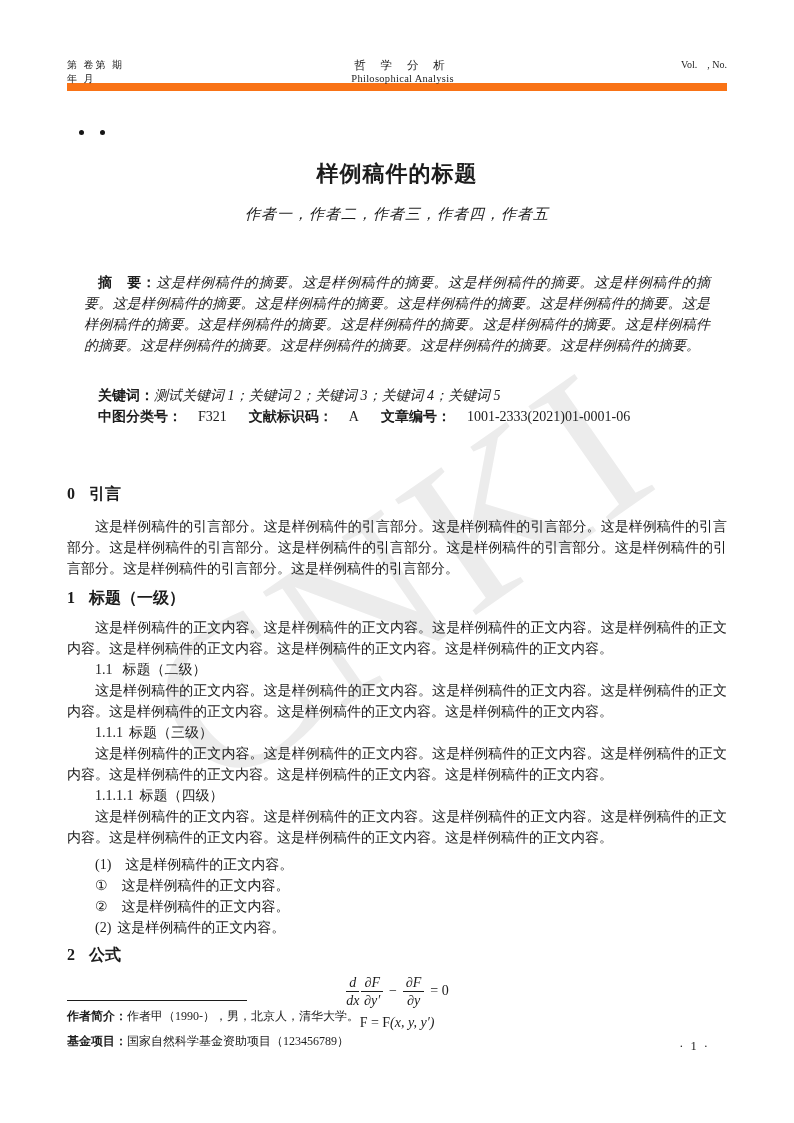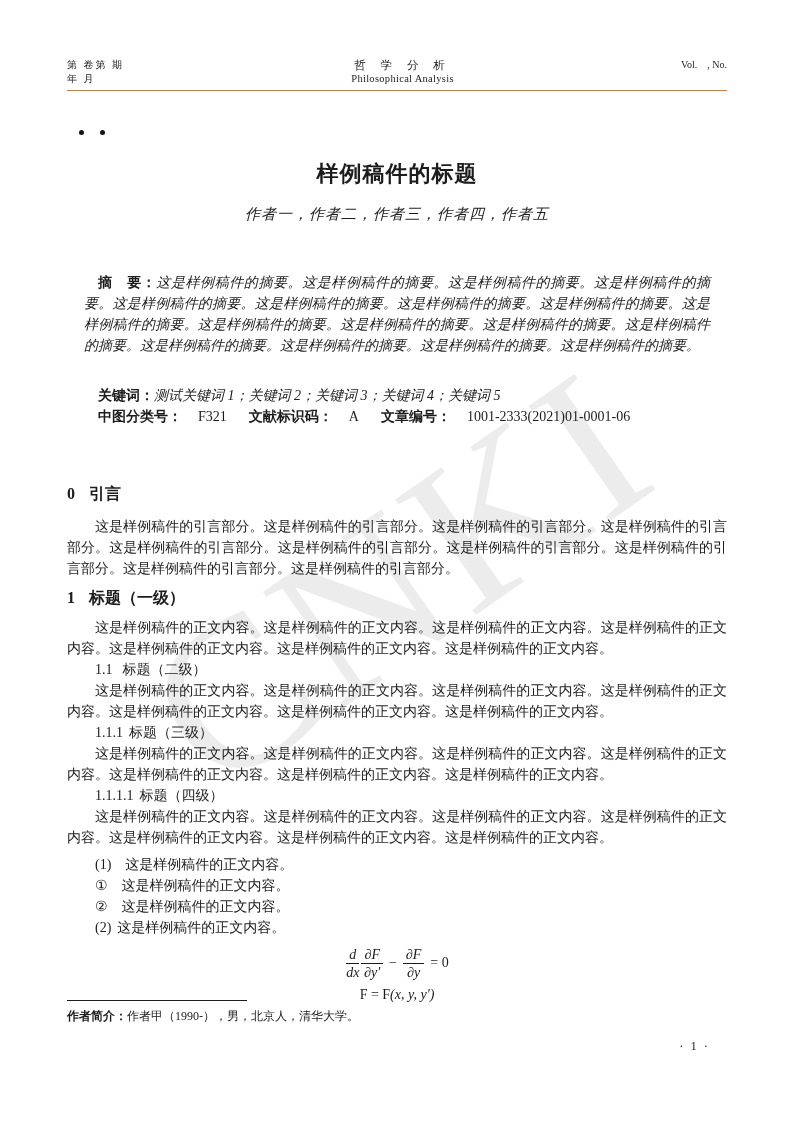--- a/index.html
+++ b/index.html
@@ -16,21 +16,21 @@
     display:flex; align-items:center; justify-content:center;
     transform:rotate(-35deg);
     font-family:"Liberation Serif","DejaVu Serif",serif;
     font-size:215px; letter-spacing:6px; color:#ececec;
     z-index:0; user-select:none;
   }
   
   .hdr {
     position:absolute; left:67px; right:67px; top:58px; z-index:2;
     display:flex; justify-content:space-between; align-items:flex-start;
-    border-bottom:1px solid #f97316; padding-bottom:3px; height:33px;
+    border-bottom:8px solid #f97316; padding-bottom:3px; height:33px;
   }
   .hdr .col { font-size:10px; line-height:14px; }
   .hdr .left { text-align:left; letter-spacing:2px; }
   .hdr .center { text-align:center; }
   .hdr .center .cn { font-size:11.5px; letter-spacing:6px; }
   .hdr .center .en { font-size:10.5px; letter-spacing:0.3px; }
   .hdr .right { text-align:right; }
   
   .corner-dots { position:absolute; left:79px; top:130px; z-index:2; display:flex; gap:16px; }
   .corner-dots .dot { width:5px; height:5px; border-radius:50%; background:#151515; }
@@ -140,20 +140,21 @@
     <p class="para">这是样例稿件的正文内容。这是样例稿件的正文内容。这是样例稿件的正文内容。这是样例稿件的正文内容。这是样例稿件的正文内容。这是样例稿件的正文内容。这是样例稿件的正文内容。</p>
 
     <div class="sub-h"><span>1.1.1.1</span><span class="gap-n"></span><span>标题（四级）</span></div>
     <p class="para">这是样例稿件的正文内容。这是样例稿件的正文内容。这是样例稿件的正文内容。这是样例稿件的正文内容。这是样例稿件的正文内容。这是样例稿件的正文内容。这是样例稿件的正文内容。</p>
 
     <p class="li li-first"><span class="mk-wide">(1)</span><span>这是样例稿件的正文内容。</span></p>
     <p class="li"><span class="mk-wide">①</span><span>这是样例稿件的正文内容。</span></p>
     <p class="li"><span class="mk-wide">②</span><span>这是样例稿件的正文内容。</span></p>
     <p class="li"><span class="mk-norm">(2)</span><span>这是样例稿件的正文内容。</span></p>
 
+    <div class="sec-h h2"><span class="num">2</span><span class="gap"></span><span>公式</span></div>
 
     <div class="formula f1">
       <span class="frac">
           <span class="nu">d</span>
           <span class="de">dx</span>
         </span><span class="frac">
           <span class="nu">∂F</span>
           <span class="de">∂y′</span>
         </span><span class="op">−</span><span class="frac">
           <span class="nu">∂F</span>
@@ -161,17 +162,18 @@
         </span><span class="rhs roman">= 0</span>
     </div>
 
     <div class="formula f2"><span class="roman">F = F</span><span>(x, y, y′)</span></div>
 
   </div>
 
   <div class="footer">
     <div class="foot-rule"></div>
     <div class="foot-line"><span class="lbl">作者简介：</span><span>作者甲（1990-），男，北京人，清华大学。</span></div>
+    <div class="foot-line"><span class="lbl">基金项目：</span><span>国家自然科学基金资助项目（123456789）</span></div>
   </div>
 
   <div class="pagenum">· 1 ·</div>
 
 </div>
 
 </body></html>

